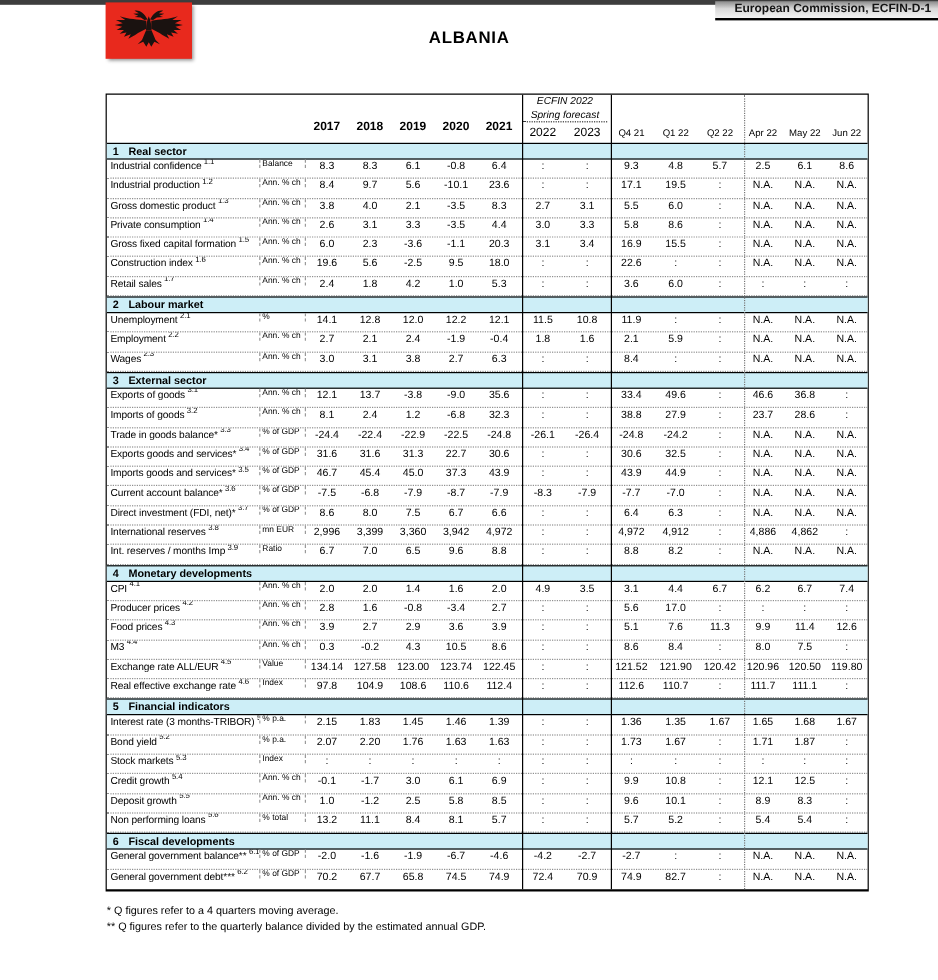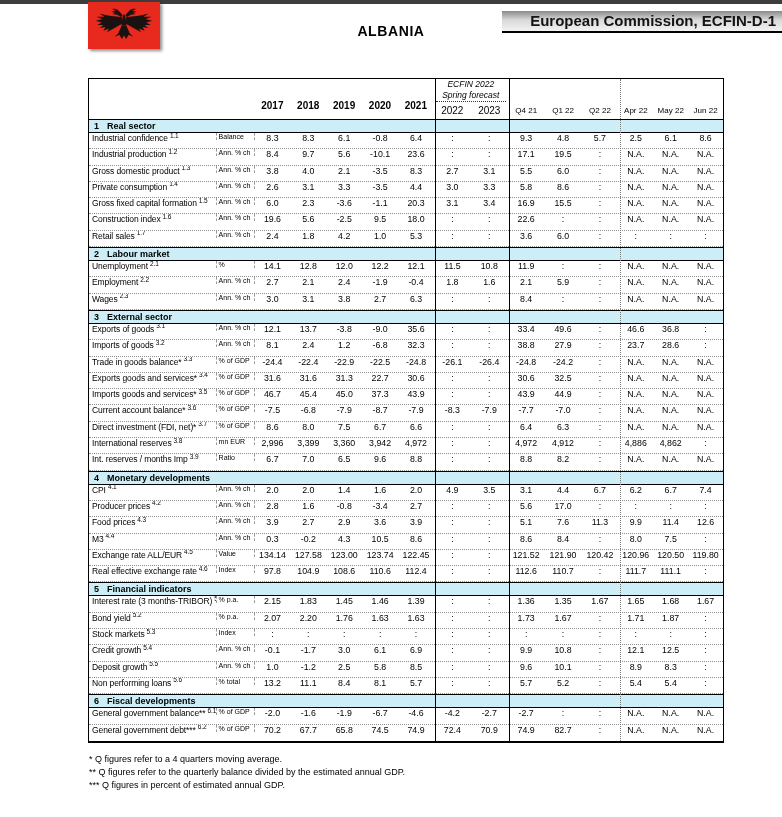--- a/index.html
+++ b/index.html
@@ -4,22 +4,22 @@
 <style>
   * { margin:0; padding:0; box-sizing:border-box; }
   html,body { background:#ffffff; }
   .page {
     position:relative; width:782px; height:817px; background:#ffffff;
     font-family:"Liberation Sans","DejaVu Sans",sans-serif; color:#000;
     overflow:hidden;
   }
   .top-strip { position:absolute; top:0; left:0; width:782px; height:4px; background:#3d3d3d; }
   .org-line {
-    position:absolute; top:11px; right:0; font-size:15px; font-weight:bold; color:#141414;
-    padding:1px 6px 2px 28px; border-bottom:2.5px solid #000;
+    position:absolute; top:1px; right:0; font-size:10px; font-weight:bold; color:#141414;
+    padding:1px 6px 2px 16px; border-bottom:2.5px solid #000;
     background:linear-gradient(180deg,#8a8a8a 0%,#d9d9d9 45%,#f2f2f2 100%);
   }
   .flag {
     position:absolute; left:88px; top:2px; width:72px; height:47px;
     box-shadow:2px 2px 3px rgba(0,0,0,.45);
     display:flex; align-items:center; justify-content:center;
   }
   .flag svg { width:62px; height:42px; }
   .page-title {
     position:absolute; top:23px; left:0; width:782px; text-align:center;
@@ -701,16 +701,15 @@
       </div>
 
     <div class="vline solid" style="left:346px;"></div>
     <div class="vline solid" style="left:420px;"></div>
     <div class="vline dot" style="left:531px;"></div>
   </div>
 
   <div class="notes">
     <div>* Q figures refer to a 4 quarters moving average.</div>
     <div>** Q figures refer to the quarterly balance divided by the estimated annual GDP.</div>
-    <div>*** Q figures in percent of estimated annual GDP.</div>
   </div>
 
 </div>
 
 </body></html>

